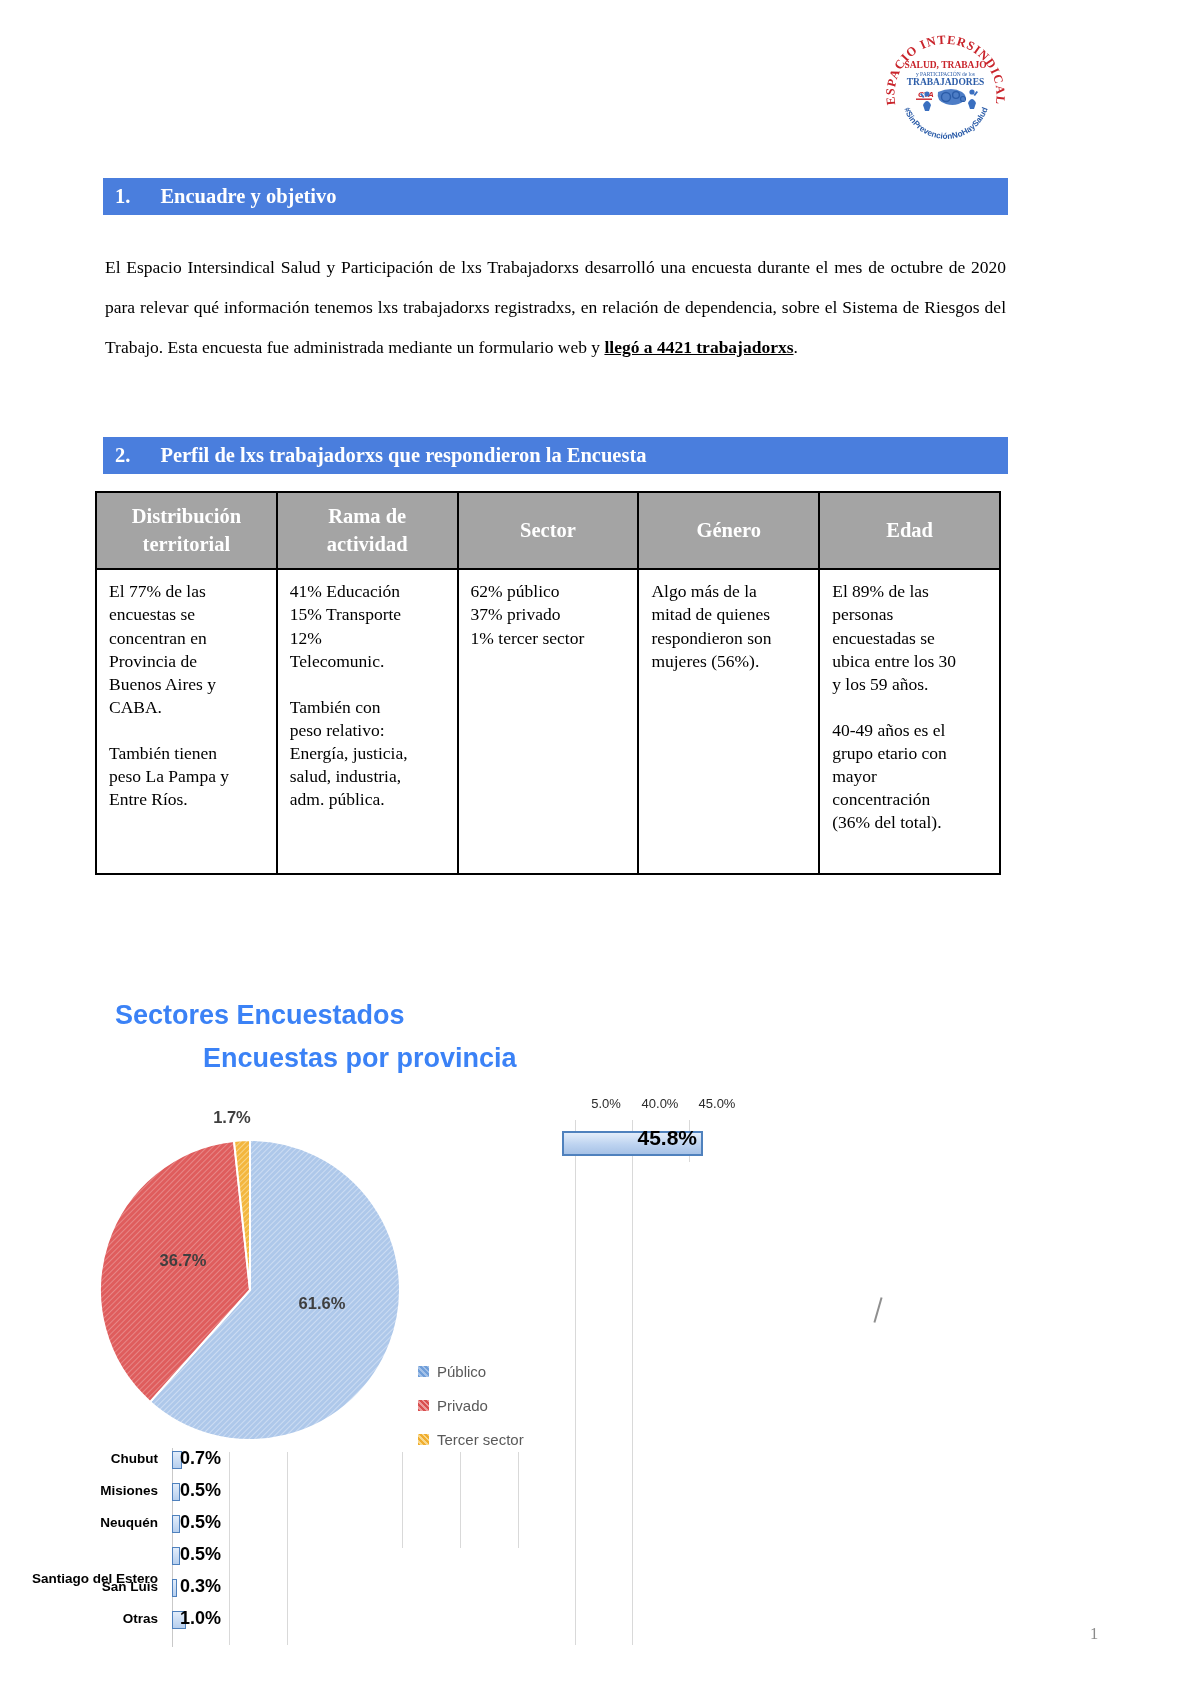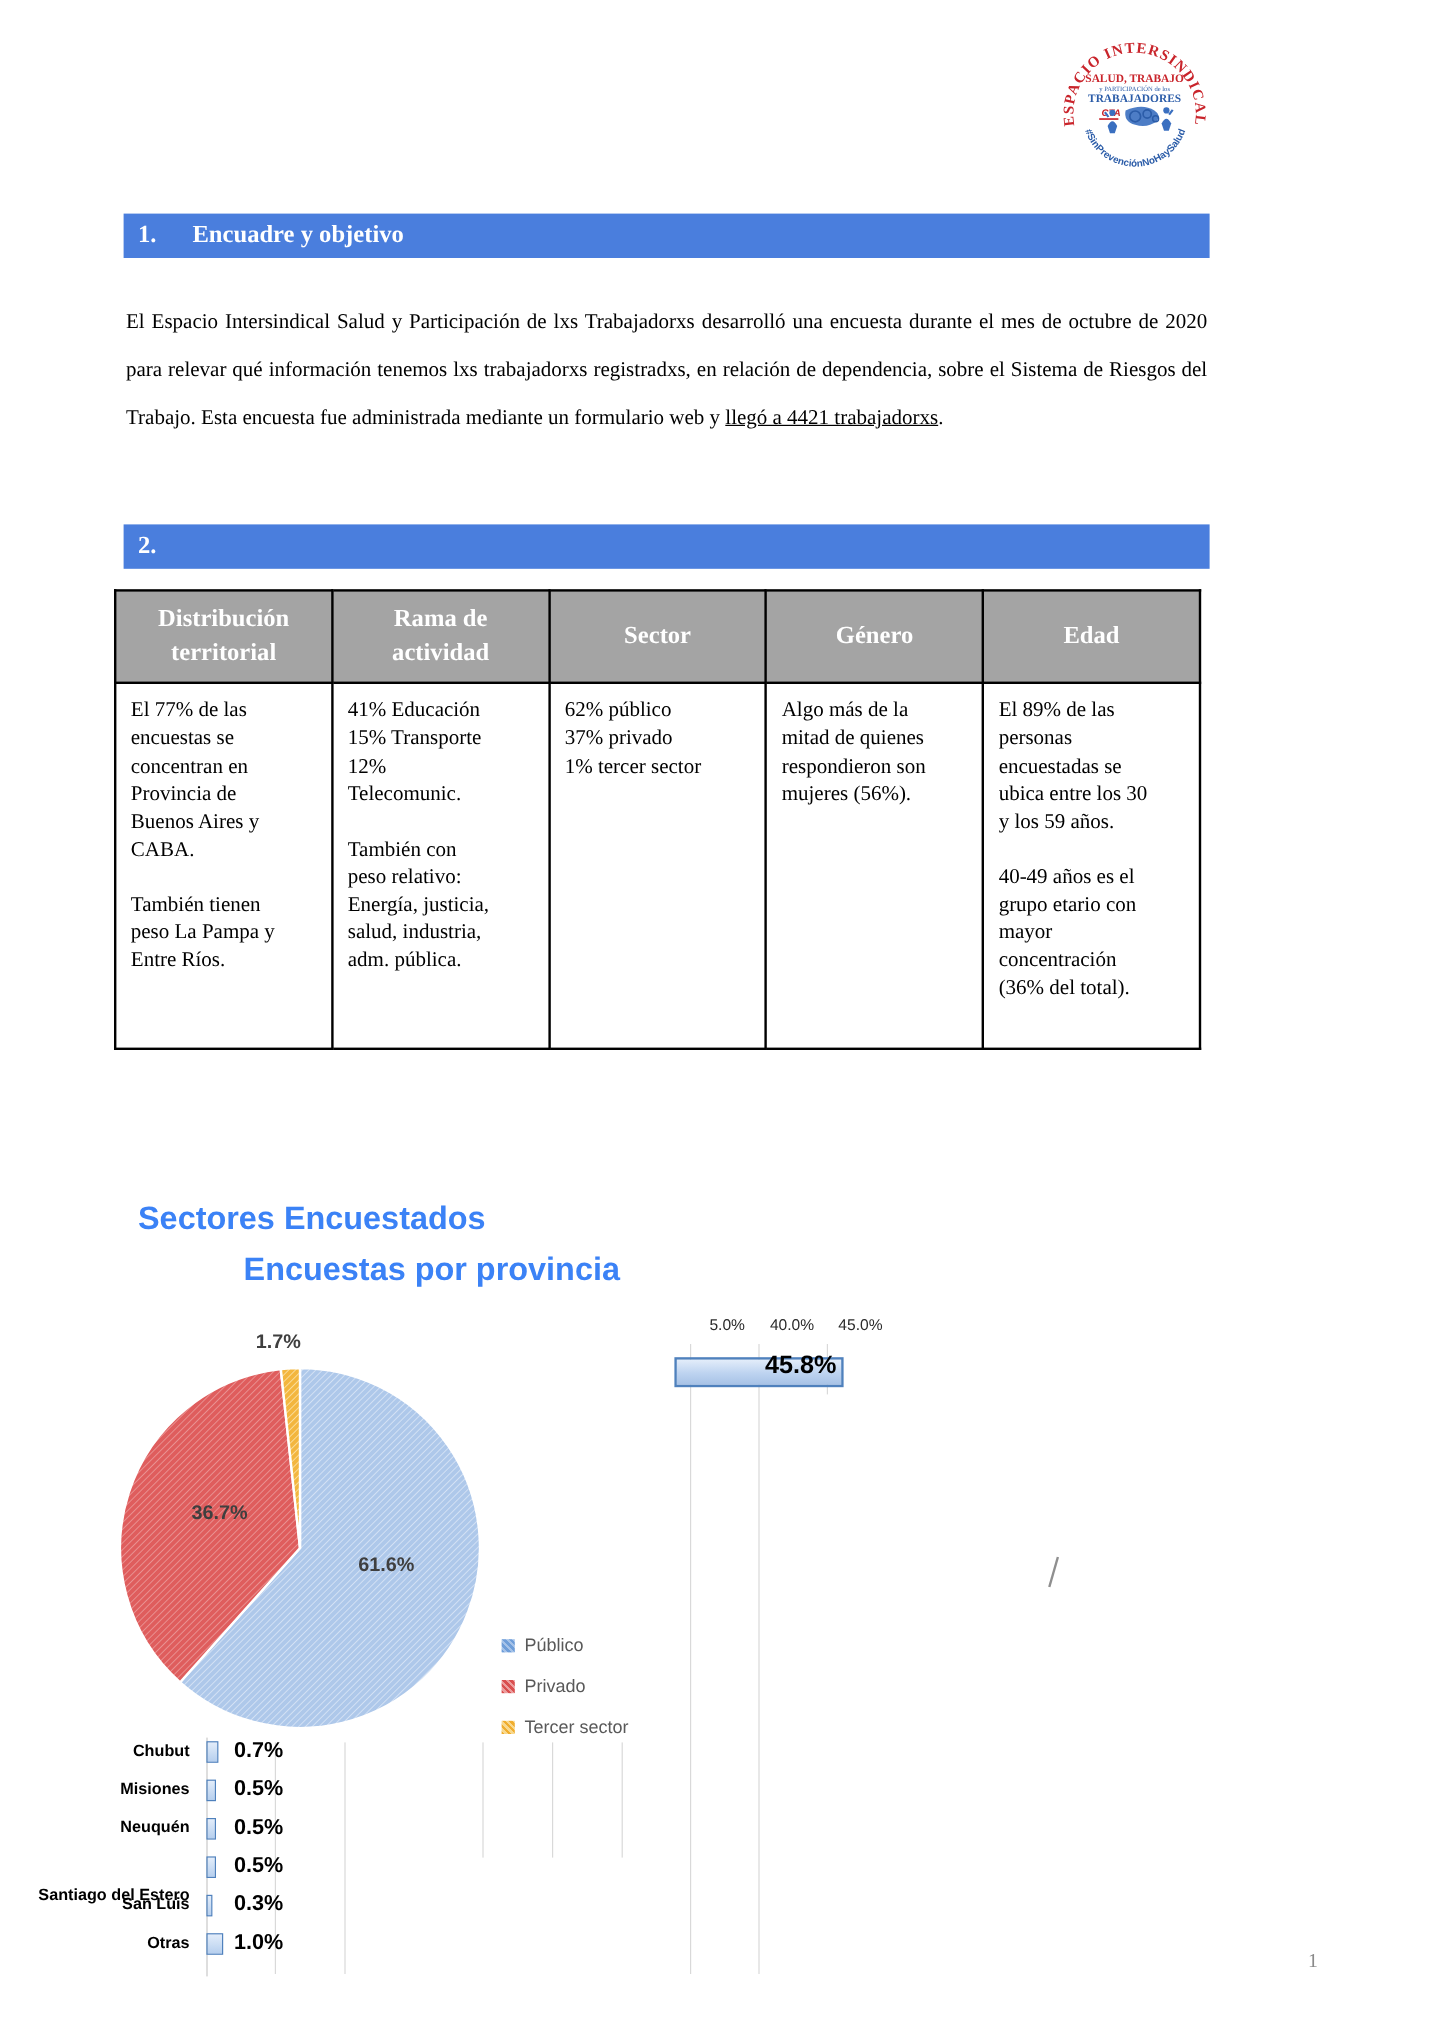--- a/index.html
+++ b/index.html
@@ -8,21 +8,21 @@
 
   
   .sec-bar{position:absolute;left:103px;width:905px;height:37px;background:#4a7edd;
            color:#fff;display:flex;align-items:center;font-weight:bold;font-size:20.5px;}
   .sec-num{margin-left:12px;}
   .sec-title{margin-left:30px;}
 
   
   .intro{position:absolute;left:105px;top:247px;width:901px;font-size:17.5px;
          line-height:40px;text-align:justify;}
-  .bu{font-weight:normal;text-decoration:underline;}
+  .bu{font-weight:bold;text-decoration:underline;}
 
   
   .ptable{position:absolute;left:95px;top:491px;width:906px;border-collapse:collapse;
           table-layout:fixed;}
   .ptable th{background:#a4a4a4;color:#fff;border:2.5px solid #000;font-size:20.5px;
              font-weight:bold;text-align:center;padding:10px 4px;line-height:1.35;}
   .ptable td{border:2.5px solid #000;background:#fff;font-size:17.5px;line-height:1.32;
              padding:10px 12px;vertical-align:top;height:283px;}
 
   
@@ -56,21 +56,21 @@
   .sw-publico{background:repeating-linear-gradient(45deg,#6f9ed9 0 2px,#a5c2e8 2px 4px);}
   .sw-privado{background:repeating-linear-gradient(45deg,#d94f4f 0 2px,#ec9d9d 2px 4px);}
   .sw-tercer{background:repeating-linear-gradient(45deg,#f0ad2e 0 2px,#f8d88d 2px 4px);}
   .legend-label{font-family:"Liberation Sans",sans-serif;font-size:15px;color:#595959;}
 
   
   .prov-label{position:absolute;left:28px;width:130px;text-align:right;color:#000;
               font-family:"Liberation Sans",sans-serif;font-weight:bold;font-size:13.5px;white-space:nowrap;}
   .prov-bar{position:absolute;left:172px;height:16px;border:1.5px solid #4f81bd;
             background:linear-gradient(180deg,#e3edfa 0%,#b6cfee 100%);}
-  .prov-value{position:absolute;left:195px;color:#000;
+  .prov-value{position:absolute;left:180px;color:#000;
               font-family:"Liberation Sans",sans-serif;font-weight:bold;font-size:18px;}
 
   
   .stray-mark{position:absolute;left:877px;top:1297px;width:2px;height:26px;
               background:#8f8f8f;transform:rotate(16deg);}
 
   
   .page-num{position:absolute;left:1090px;top:1624px;font-size:16.5px;color:#8a8a8a;}
 
   
@@ -117,20 +117,21 @@
 
   <div class="sec-bar" style="top:178px;">
     <span class="sec-num">1.</span>
     <span class="sec-title">Encuadre y objetivo</span>
   </div>
 
   <div class="intro"><span>El Espacio Intersindical Salud y Participación de lxs Trabajadorxs desarrolló una encuesta durante el mes de octubre de 2020 para relevar qué información tenemos lxs trabajadorxs registradxs, en relación de dependencia, sobre el Sistema de Riesgos del Trabajo. Esta encuesta fue administrada mediante un formulario web y </span><span class="bu">llegó a 4421 trabajadorxs</span><span>.</span></div>
 
   <div class="sec-bar" style="top:437px;">
     <span class="sec-num">2.</span>
+    <span class="sec-title">Perfil de lxs trabajadorxs que respondieron la Encuesta</span>
   </div>
 
   <table class="ptable">
     <thead>
         <tr id="profile-head">
           <th>Distribución<br>territorial</th>
           <th>Rama de<br>actividad</th>
           <th>Sector</th>
           <th>Género</th>
           <th>Edad</th>

